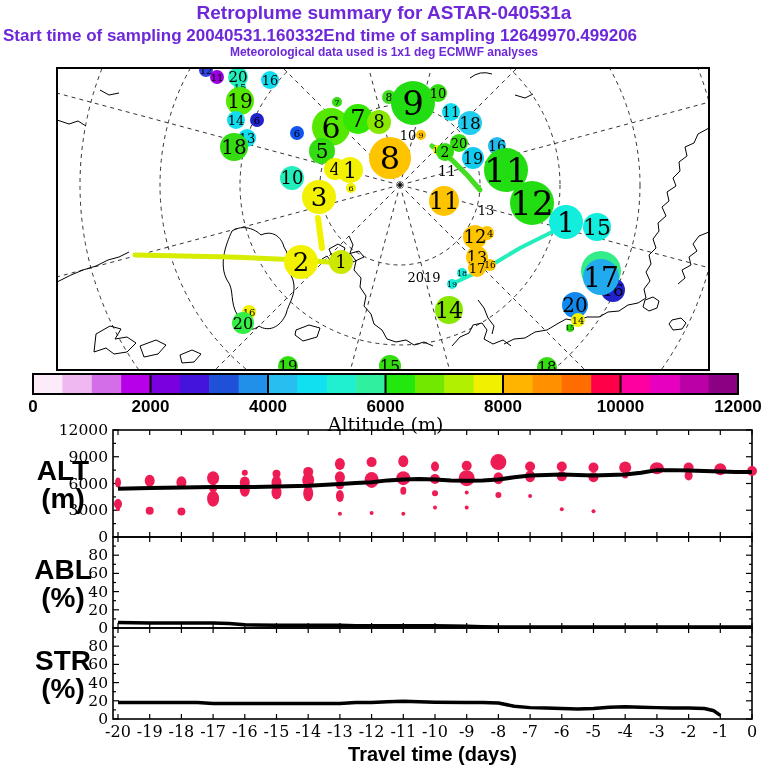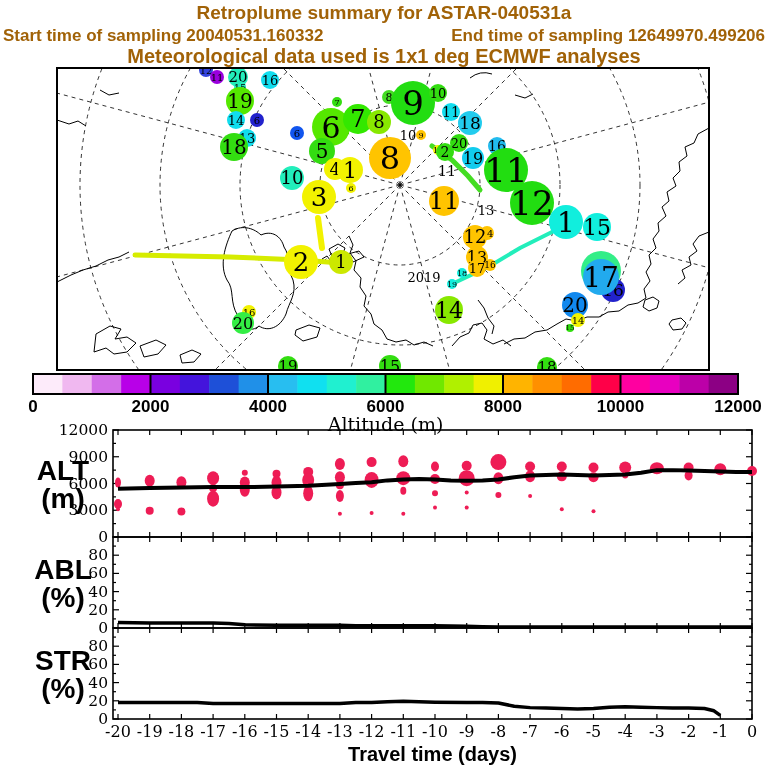--- a/index.html
+++ b/index.html
@@ -1,21 +1,21 @@
 <!DOCTYPE html>
 <html><head>
 <meta charset="utf-8">
 <style>
   html,body{margin:0;padding:0;background:#fff;}
   #page{position:relative;width:768px;height:768px;background:#ffffff;overflow:hidden;
-        font-family:"Liberation Sans",sans-serif;color:#a16207;}
+        font-family:"Liberation Sans",sans-serif;color:#6d28d9;}
   .title-line{position:absolute;left:0;width:768px;text-align:center;font-weight:bold;white-space:nowrap;}
   #title1{top:2px;font-size:19px;}
-  #title2{top:26px;font-size:17px;display:flex;justify-content:space-between;padding:0 3px;box-sizing:border-box;}
-  #title3{top:45px;font-size:20px;}
+  #title2{top:26px;font-size:17px;display:flex;padding:0 3px;box-sizing:border-box;}
+  #title3{top:45px;font-size:12px;}
   svg{position:absolute;left:0;top:0;}
   text{fill:#000;}
 </style>
 </head>
 <body>
 
 <div id="page">
   <div class="title-line" id="title1">Retroplume summary for ASTAR-040531a</div>
   <div class="title-line" id="title2">
     <span>Start time of sampling 20040531.160332</span>

